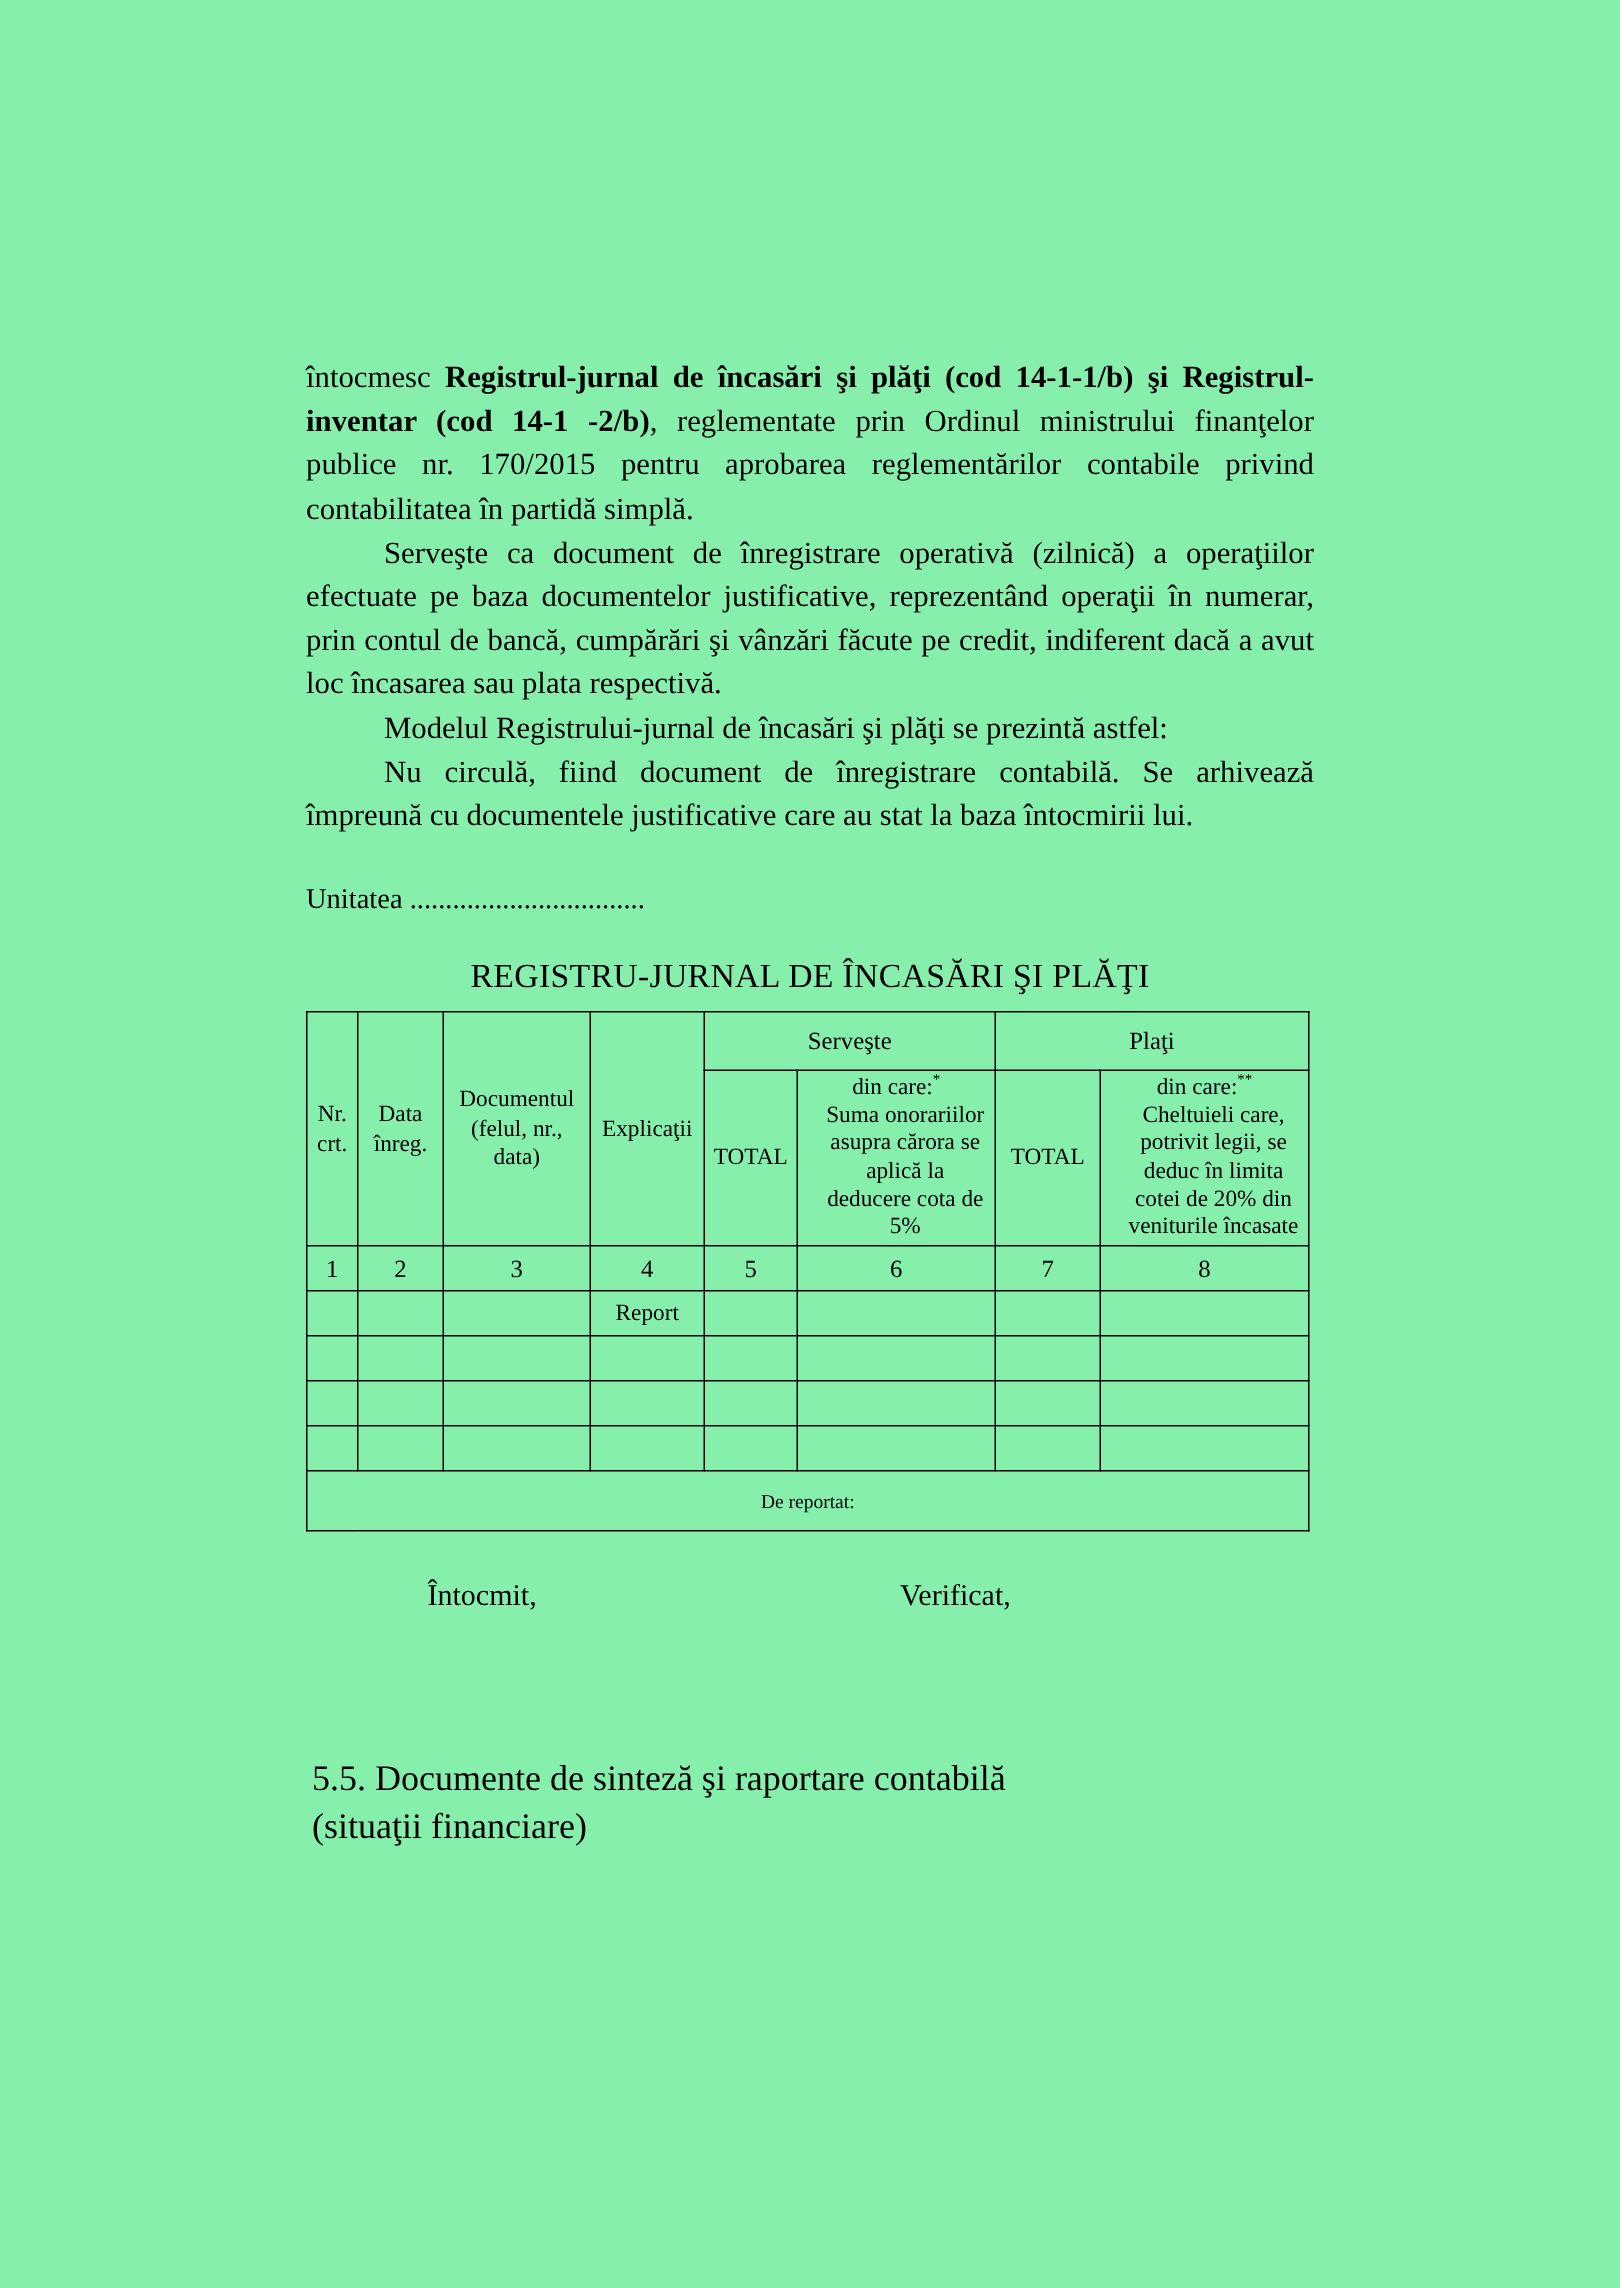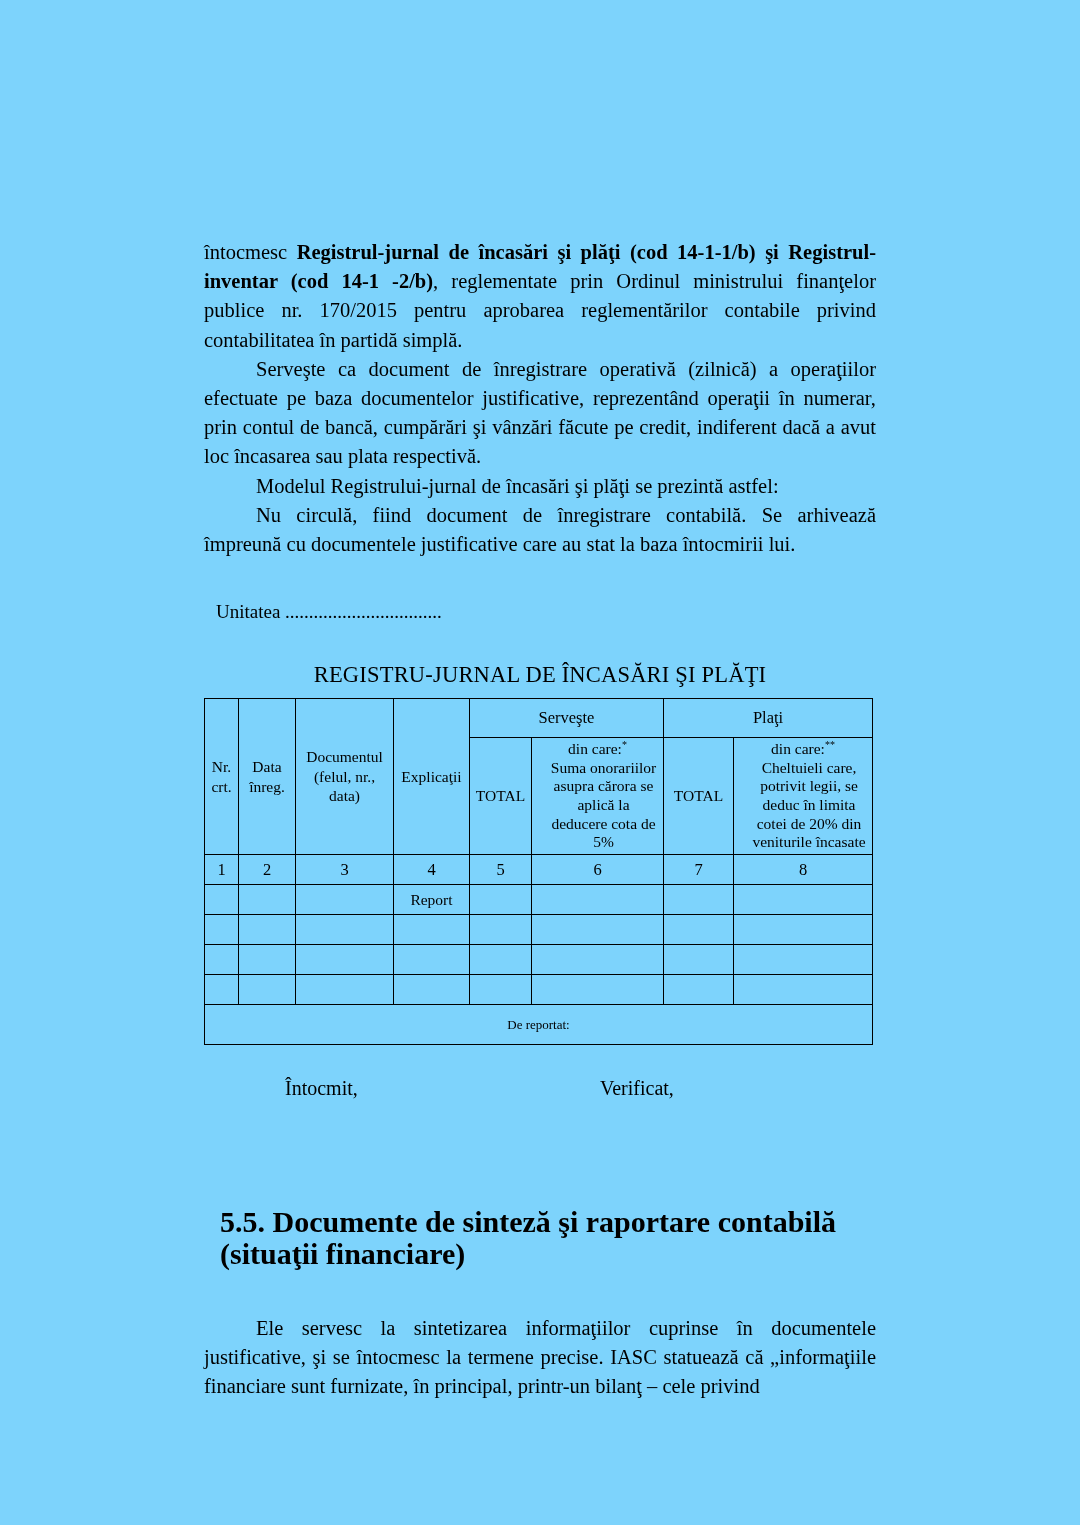--- a/index.html
+++ b/index.html
@@ -4,21 +4,21 @@
 <style>
   html, body {
     margin: 0;
     padding: 0;
     background: #ffffff;
   }
   .page {
     position: relative;
     width: 1080px;
     height: 1525px;
-    background: #7dd3fc;
+    background: #86efac;
     font-family: "Liberation Serif", "DejaVu Serif", serif;
     color: #000000;
     overflow: hidden;
   }
   .content {
     position: absolute;
     left: 204px;
     top: 238px;
     width: 672px;
   }
@@ -32,21 +32,21 @@
     text-justify: inter-word;
     hyphens: none;
   }
   p.body.indent {
     text-indent: 52px;
   }
   b.strong { font-weight: bold; }
 
   
   .unitatea {
-    margin: 12px;
+    margin: 0;
     font-size: 19px;
     line-height: 26px;
     padding-top: 28px;
   }
 
   
   .table-title {
     margin: 0;
     padding-top: 25px;
     padding-bottom: 10px;
@@ -120,25 +120,25 @@
     display: inline-block;
     width: 26px;
     text-align: right;
     font-size: 12px;
     vertical-align: 5px;
     margin-right: 3px;
   }
 
   
   h2.section {
-    margin: 16px;
+    margin: 4px;
     padding-top: 88px;
-    font-size: 30px;
+    font-size: 24px;
     line-height: 32px;
-    font-weight: bold;
+    font-weight: normal;
   }
   .after-heading { padding-top: 28px; }
 </style>
 </head>
 <body>
 
 <div class="page">
   <div class="content">
 
     <p class="body"><span>întocmesc </span><b class="strong">Registrul-jurnal de încasări şi plăţi (cod 14-1-1/b) şi Registrul-inventar (cod 14-1 -2/b)</b><span>, reglementate prin Ordinul ministrului finanţelor publice nr. 170/2015 pentru aprobarea reglementărilor contabile privind contabilitatea în partidă simplă.</span></p>
@@ -252,16 +252,15 @@
     </div>
 
     <div class="footnotes">
     </div>
 
     <h2 class="section">
       <span>5.5. Documente de sinteză şi raportare contabilă</span><br>
       <span>(situaţii financiare)</span>
     </h2>
 
-    <p class="body indent after-heading">Ele servesc la sintetizarea informaţiilor cuprinse în documentele justificative, şi se întocmesc la termene precise. IASC statuează că „informaţiile financiare sunt furnizate, în principal, printr-un bilanţ – cele privind</p>
 
   </div>
 </div>
 
 </body></html>

